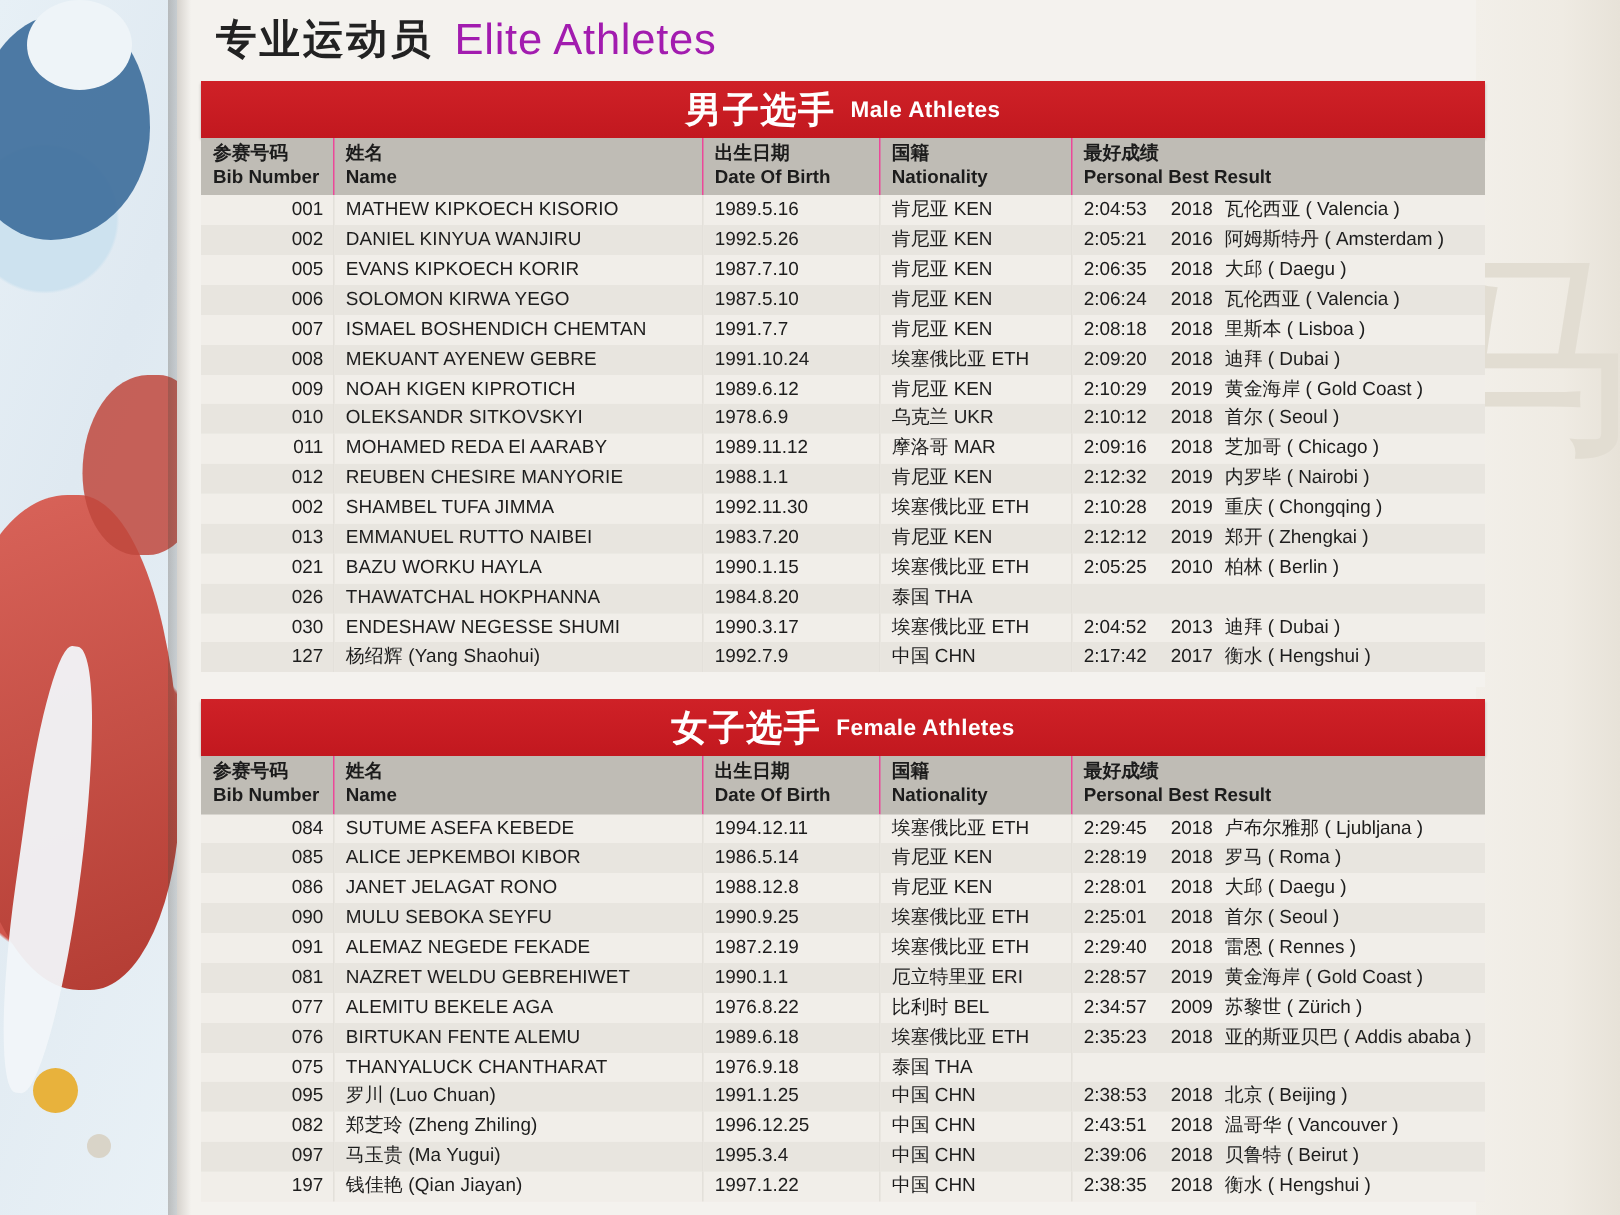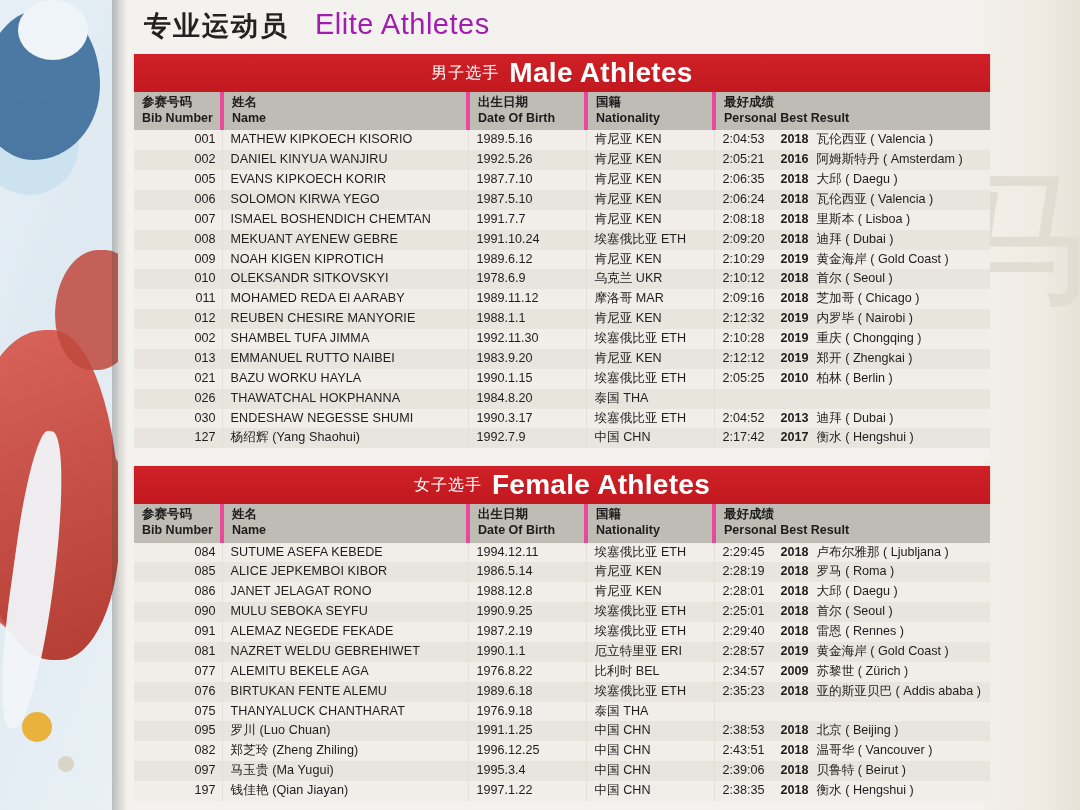--- a/index.html
+++ b/index.html
@@ -114,22 +114,22 @@
   .content {
     position: absolute;
     left: 134px; top: 0;
     width: 856px;
     height: 810px;
   }
 
   .page-title {
     padding: 8px 0 2px 10px;
     display: flex;
-    align-items: flex-start;
-    gap: 26px;
+    align-items: flex-end;
+    gap: 14px;
     color: #2a2a2a;
   }
   .page-title .zh {
     font-size: 27px;
     font-weight: bold;
     letter-spacing: 2px;
     color: #222;
   }
   .page-title .en {
     font-size: 29px;
@@ -141,26 +141,26 @@
     margin-top: 8px;
     height: 38px;
     background: linear-gradient(180deg,#cf2127 0%, #c2181f 100%);
     display: flex;
     align-items: center;
     justify-content: center;
     color: #fff;
     box-shadow: 0 1px 2px rgba(0,0,0,.25);
   }
   .band .zh {
-    font-size: 16px;
-    font-weight: normal;
+    font-size: 24px;
+    font-weight: bold;
     letter-spacing: 1px;
   }
   .band .en {
-    font-size: 28px;
+    font-size: 15px;
     font-weight: bold;
     margin-left: 10px;
     letter-spacing: .3px;
   }
 
   table.roster {
     width: 100%;
     border-collapse: collapse;
     table-layout: fixed;
     background: #efece6;
@@ -172,21 +172,21 @@
   table.roster col.c-pb     { width: 276px; }
 
   table.roster thead th {
     background: #bfbcb5;
     color: #1c1c1c;
     font-size: 12.5px;
     font-weight: bold;
     text-align: left;
     padding: 3px 6px 4px 8px;
     line-height: 1.25;
-    border-right: 4px solid #ec4899;
+    border-right: 1px solid #ec4899;
     vertical-align: top;
     white-space: pre-line;
   }
   table.roster thead th:last-child { border-right: none; }
 
   table.roster tbody td {
     font-size: 12.6px;
     color: #1d1d1d;
     padding: 1px 6px 1px 8px;
     line-height: 1.42;
@@ -194,21 +194,21 @@
     white-space: nowrap;
     overflow: hidden;
     text-overflow: ellipsis;
   }
   table.roster tbody td:last-child { border-right: none; }
   table.roster tbody tr:nth-child(odd)  { background: #f1eee9; }
   table.roster tbody tr:nth-child(even) { background: #e8e5df; }
   td.bib { text-align: right; font-variant-numeric: tabular-nums; }
   td.name { letter-spacing: .1px; }
   .pb-time { display: inline-block; min-width: 58px; }
-  .pb-year { display: inline-block; min-width: 36px; font-weight: bold; }
+  .pb-year { display: inline-block; min-width: 36px; }
 
   .gap { height: 10px; background: #f4f2ee; }
 </style>
 </head>
 <body>
 
 <div class="page">
 
   <div class="left-art">
     <div class="blue-blob"></div>
@@ -328,21 +328,21 @@
           <tr>
             <td class="bib">002</td>
             <td class="name">SHAMBEL TUFA JIMMA</td>
             <td class="dob">1992.11.30</td>
             <td class="nat">埃塞俄比亚 ETH</td>
             <td><span><span class="pb-time">2:10:28</span><span class="pb-year">2019</span><span>重庆 ( Chongqing )</span></span></td>
           </tr>
           <tr>
             <td class="bib">013</td>
             <td class="name">EMMANUEL RUTTO NAIBEI</td>
-            <td class="dob">1983.9.20</td>
+            <td class="dob">1983.7.20</td>
             <td class="nat">肯尼亚 KEN</td>
             <td><span><span class="pb-time">2:12:12</span><span class="pb-year">2019</span><span>郑开 ( Zhengkai )</span></span></td>
           </tr>
           <tr>
             <td class="bib">021</td>
             <td class="name">BAZU WORKU HAYLA</td>
             <td class="dob">1990.1.15</td>
             <td class="nat">埃塞俄比亚 ETH</td>
             <td><span><span class="pb-time">2:05:25</span><span class="pb-year">2010</span><span>柏林 ( Berlin )</span></span></td>
           </tr>

